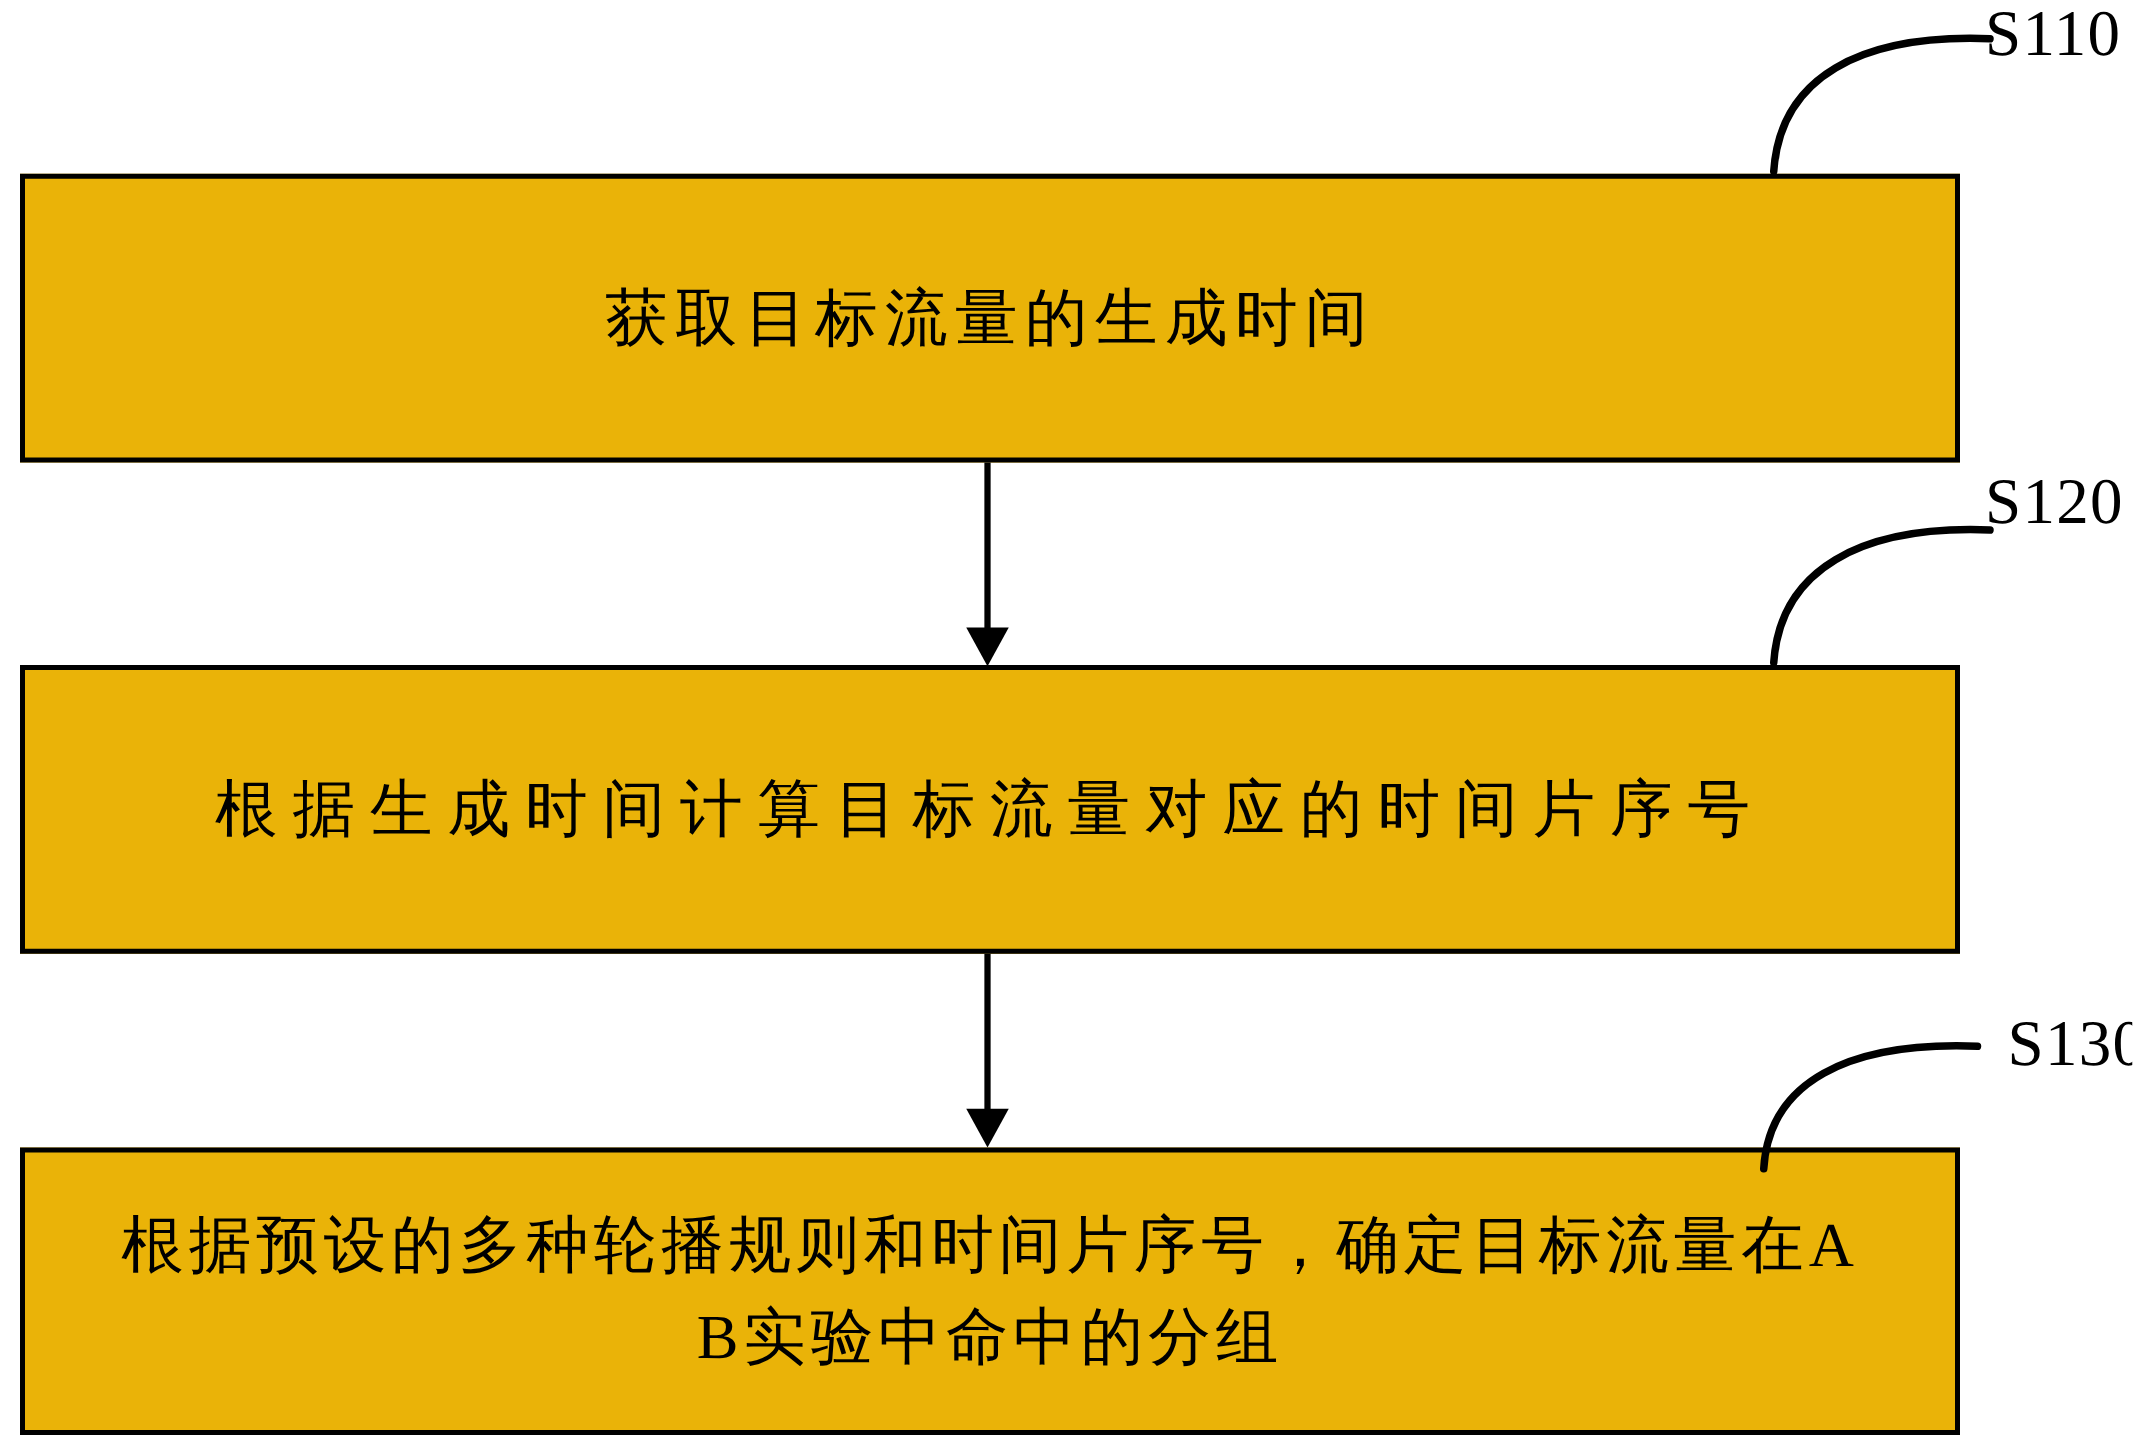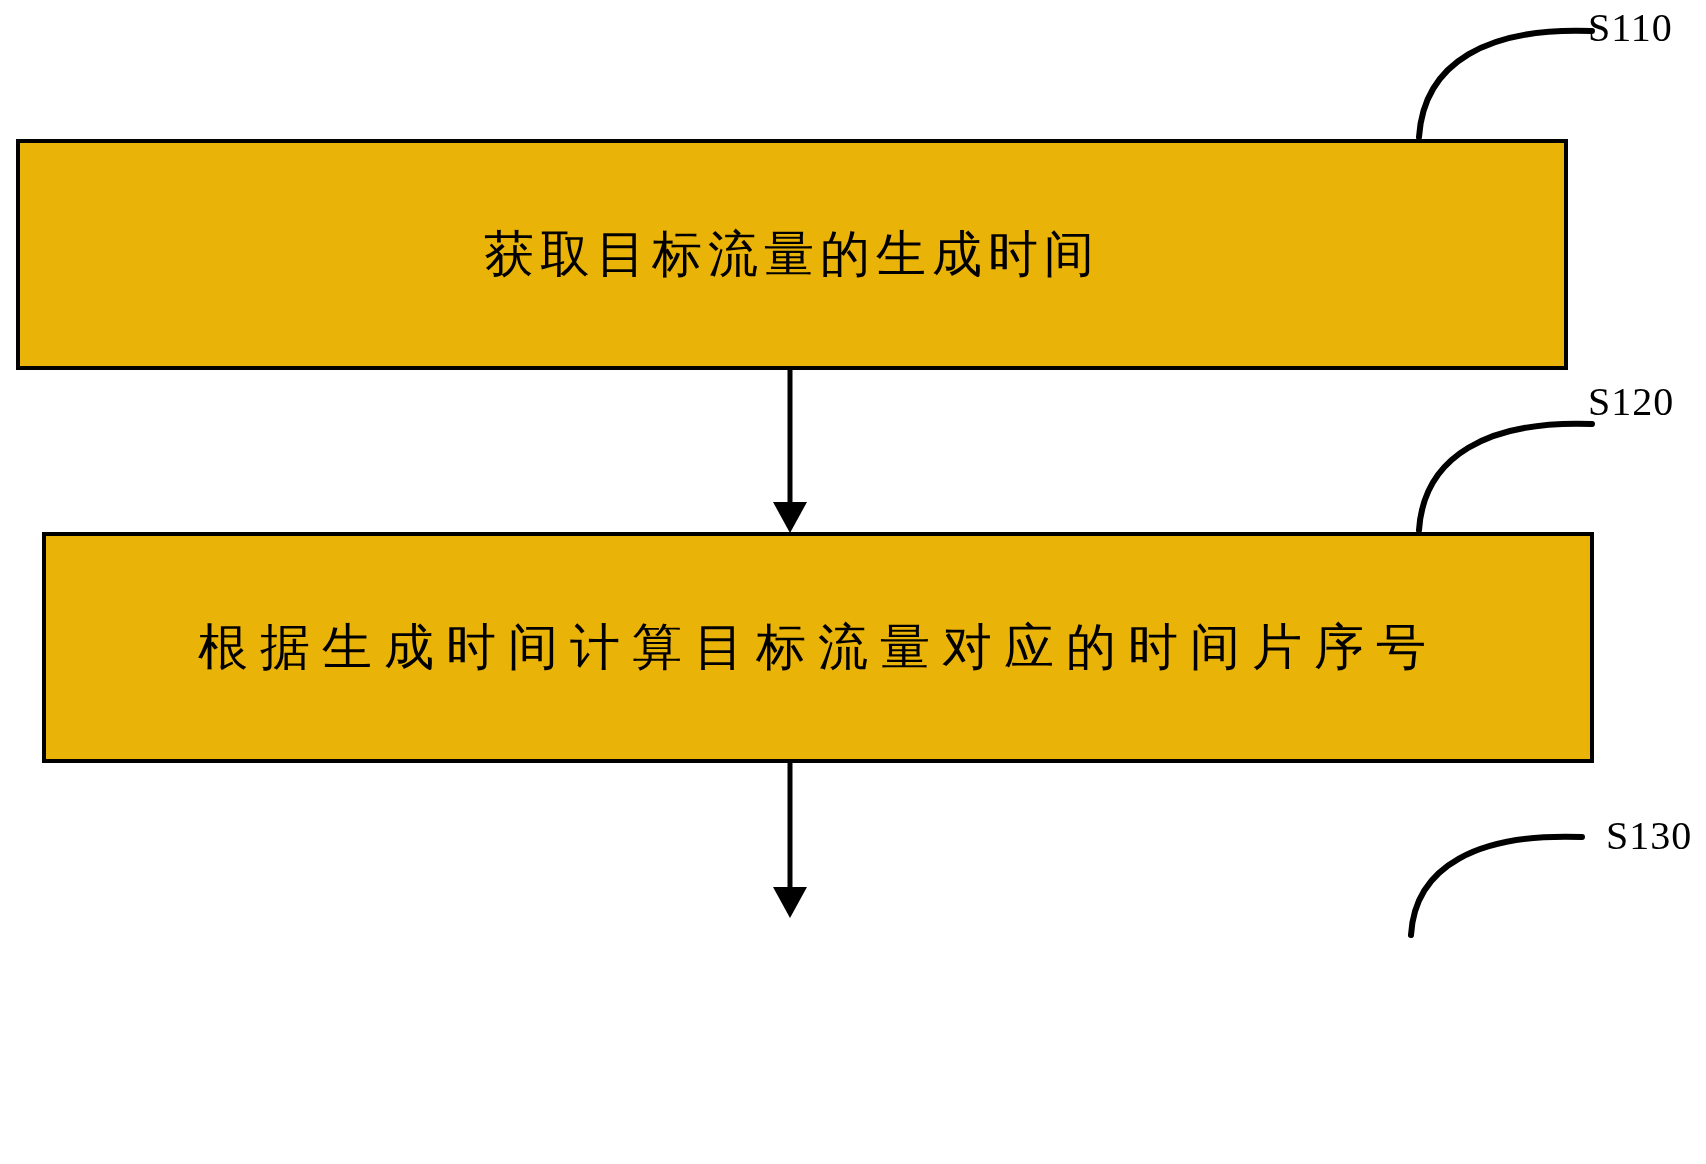--- a/index.html
+++ b/index.html
@@ -23,35 +23,35 @@
     box-sizing: border-box;
     border: 4px solid #000000;
     background: #eab308;
     display: flex;
     flex-direction: column;
     justify-content: center;
     align-items: center;
     text-align: center;
   }
   .box-1 { top: 139px; height: 231px; }
-  .box-2 { top: 532px; height: 231px; margin-left: 26px; }
+  .box-2 { top: 532px; height: 231px; }
   .box-3 { top: 918px; height: 230px; }
   .box-text {
     margin: 0;
     font-size: 50px;
     line-height: 73px;
     color: #000000;
     white-space: nowrap;
   }
   .t1 { letter-spacing: 6px; }
   .t2 { letter-spacing: 12px; }
   .t3 { letter-spacing: 4px; }
   .step-label {
     position: absolute;
-    font-size: 40px;
+    font-size: 52px;
     line-height: 52px;
     letter-spacing: 1px;
     color: #000000;
   }
   .label-1 { left: 1588px; top: 2px; }
   .label-2 { left: 1588px; top: 376px; }
   .label-3 { left: 1578px; top: 810px; margin-left: 28px; }
   .overlay {
     position: absolute;
     left: 0;
@@ -67,20 +67,24 @@
 <div class="canvas">
 
   <div class="flow-box box-1">
     <p class="box-text t1">获取目标流量的生成时间</p>
   </div>
 
   <div class="flow-box box-2">
     <p class="box-text t2">根据生成时间计算目标流量对应的时间片序号</p>
   </div>
 
+  <div class="flow-box box-3">
+    <p class="box-text t3">根据预设的多种轮播规则和时间片序号，确定目标流量在A</p>
+    <p class="box-text t3">B实验中命中的分组</p>
+  </div>
 
   <div class="step-label label-1">S110</div>
   <div class="step-label label-2">S120</div>
   <div class="step-label label-3">S130</div>
 
   <svg class="overlay" width="1706" height="1164" viewBox="0 0 1706 1164" xmlns="http://www.w3.org/2000/svg">
 
     <g>
       <line x1="790" y1="370" x2="790" y2="506" stroke="#000000" stroke-width="5"></line>
       <polygon points="773,502 807,502 790,533" fill="#000000"></polygon>

